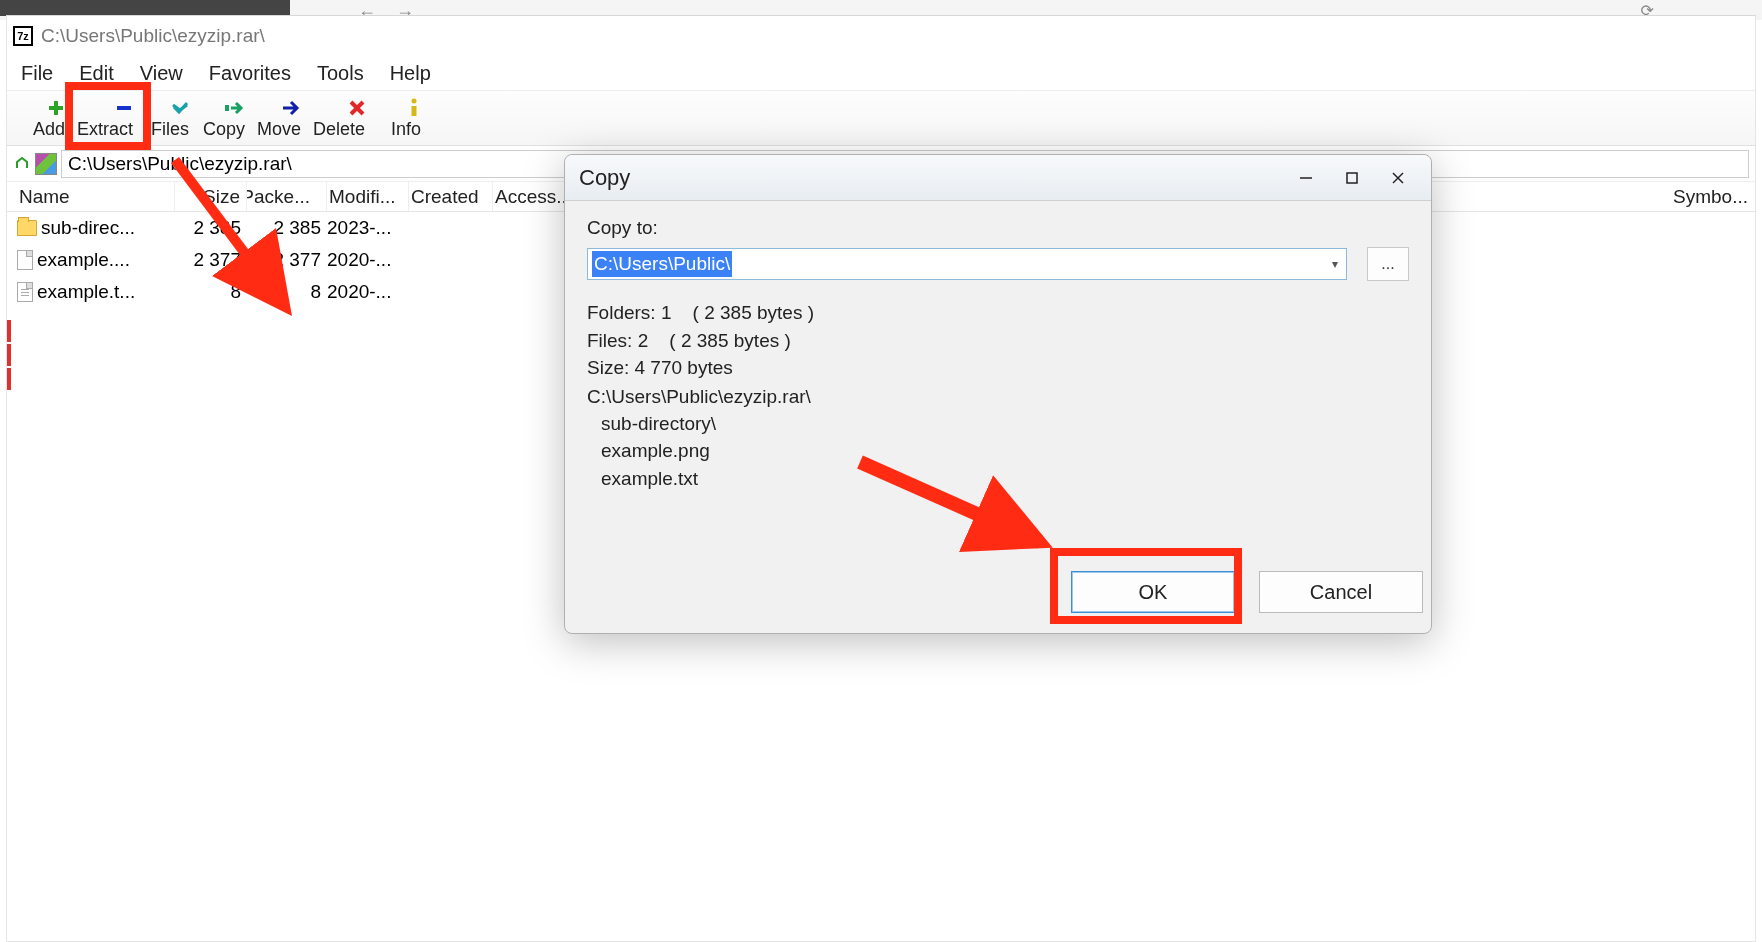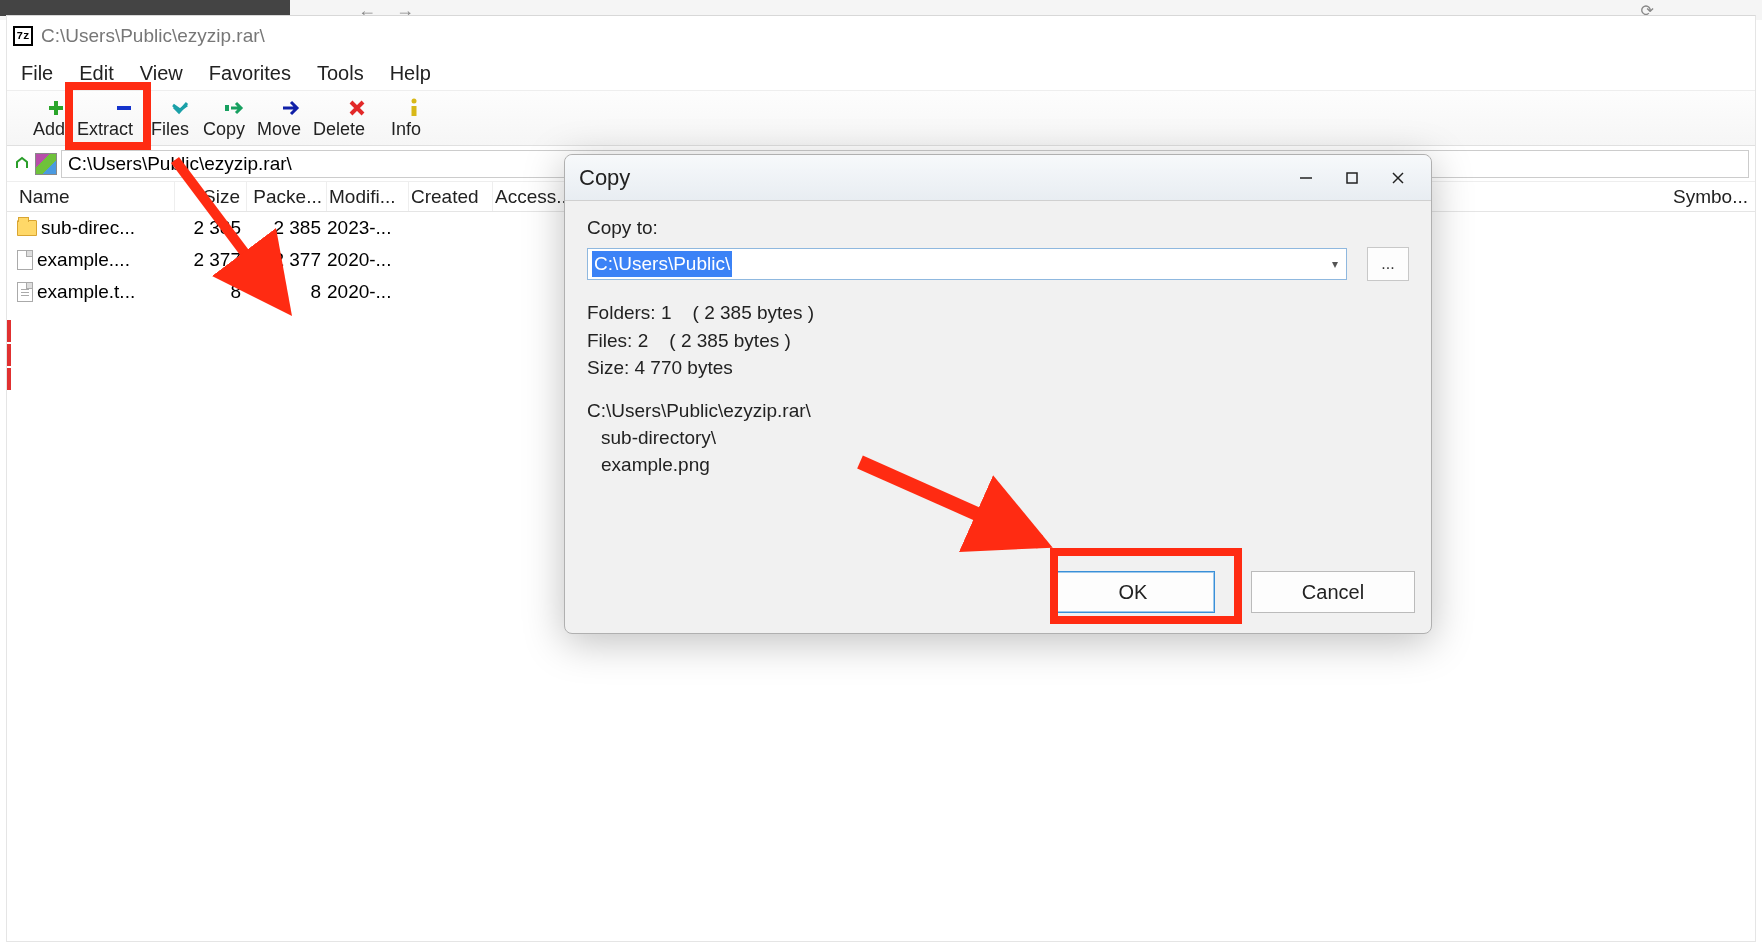--- a/index.html
+++ b/index.html
@@ -31,21 +31,21 @@
     gap: 6px;
   }
   .app-icon {
     width: 20px; height: 20px;
     border: 2px solid #000;
     display: inline-flex;
     align-items: center;
     justify-content: center;
     font-size: 11px;
     font-weight: bold;
-    font-family: Liberation Mono, monospace;
+    font-family: Liberation Sans, sans-serif;
   }
   .titlebar-text { color: #777; font-size: 19px; margin-left: 2px; }
   
   .menubar {
     height: 34px;
     display: flex;
     align-items: center;
     padding: 0 14px;
     gap: 26px;
     font-size: 20px;
@@ -108,21 +108,21 @@
     display: flex;
     align-items: center;
     border-bottom: 1px solid #e5e5e5;
     font-size: 19px;
     color: #222;
     padding-left: 10px;
   }
   .col { border-right: 1px solid #eee; height: 100%; display:flex; align-items:center; padding: 0 2px; overflow: hidden; white-space: nowrap; }
   .col.name { width: 158px; }
   .col.size { width: 72px; justify-content: flex-end; padding-right: 6px; }
-  .col.packed { width: 80px; justify-content: flex-end; padding-right: 4px; }
+  .col.packed { width: 80px; justify-content: flex-end; padding-right: 16px; }
   .col.mod { width: 82px; }
   .col.created { width: 84px; }
   .col.access { width: 84px; }
   .col.gap { flex: 1; border-right: none; }
   .col.symbolic { width: 84px; border-right: none; }
   
   .filelist { flex: 1; overflow: hidden; position: relative; }
   .file-row {
     height: 32px;
     display: flex;
@@ -194,28 +194,28 @@
   }
   .combo-text { background: #3b82f6; color: #fff; padding: 0 2px; height: 26px; display:flex; align-items:center; font-size: 19px; }
   .combo-caret { position: absolute; right: 8px; top: 50%; transform: translateY(-50%); color: #555; font-size: 12px; }
   .browse-btn {
     width: 42px; height: 34px;
     border: 1px solid #c8c8c8;
     background: #fdfdfd;
     display:flex; align-items:center; justify-content:center;
     font-size: 16px; color: #333;
   }
-  .stats { line-height: 1.45; margin-bottom: 18px; white-space: pre; }
+  .stats { line-height: 1.45; margin-bottom: 4px; white-space: pre; }
   .items-head { margin-bottom: 2px; }
   .items-list { padding-left: 14px; line-height: 1.45; }
   
   .dlg-buttons {
     position: absolute;
-    bottom: 20px; right: 16px;
-    display: flex; gap: 36px;
+    bottom: 20px; right: 8px;
+    display: flex; gap: 24px;
   }
   .dlg-btn {
     width: 164px; height: 42px;
     border: 1px solid #bbb;
     background: #fdfdfd;
     display:flex; align-items:center; justify-content:center;
     font-size: 20px;
   }
   .dlg-btn.primary { border: 1px solid #3a8fd8; box-shadow: inset 0 0 0 1px #9ec9ec; }
 </style>
@@ -401,20 +401,21 @@
       </div>
       <div class="browse-btn">...</div>
     </div>
     <div class="stats">Folders: 1    ( 2 385 bytes )
 Files: 2    ( 2 385 bytes )
 Size: 4 770 bytes</div>
     <div class="items-head">C:\Users\Public\ezyzip.rar\</div>
     <div class="items-list" id="items-list">
         <div>sub-directory\</div>
         <div>example.png</div>
+        <div>example.txt</div>
       </div>
 
     <div class="dlg-buttons">
       <div class="dlg-btn primary">OK</div>
       <div class="dlg-btn">Cancel</div>
     </div>
   </div>
 </div>
 
 <svg class="arrow" style="top:442px; left:840px; z-index:150;" width="260" height="160">

